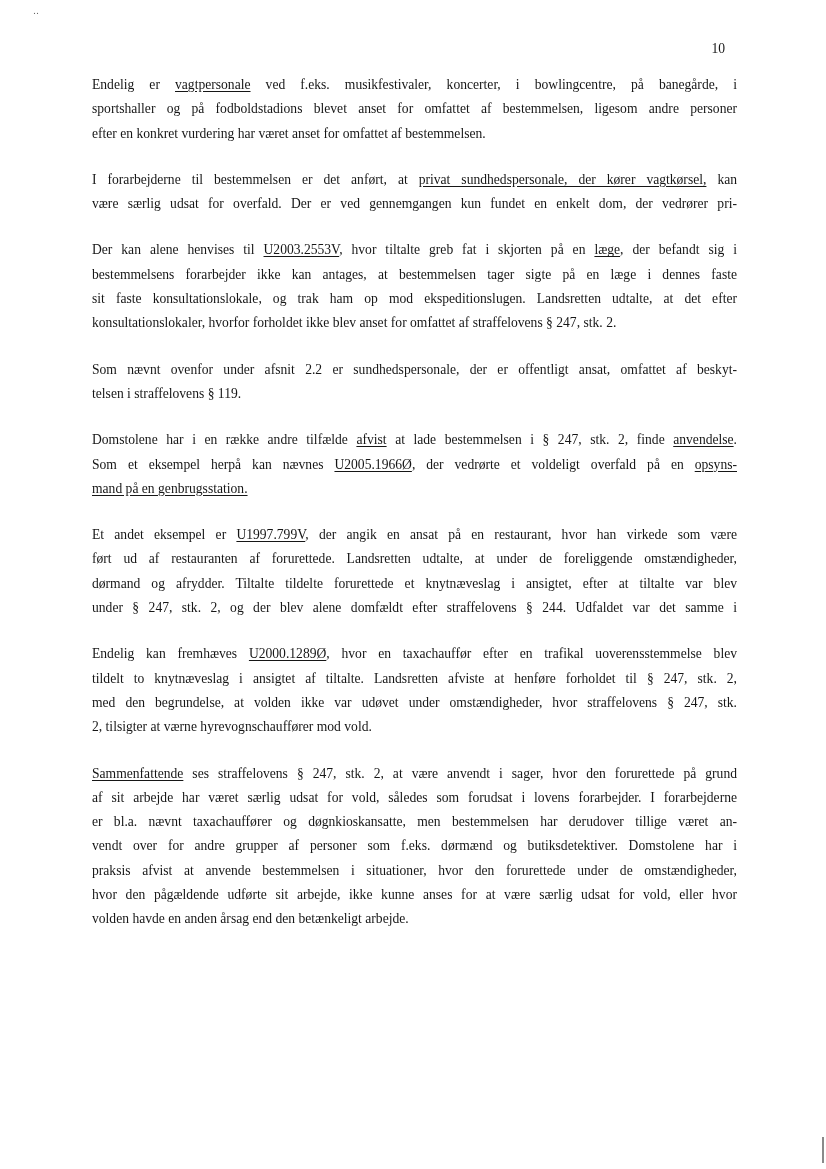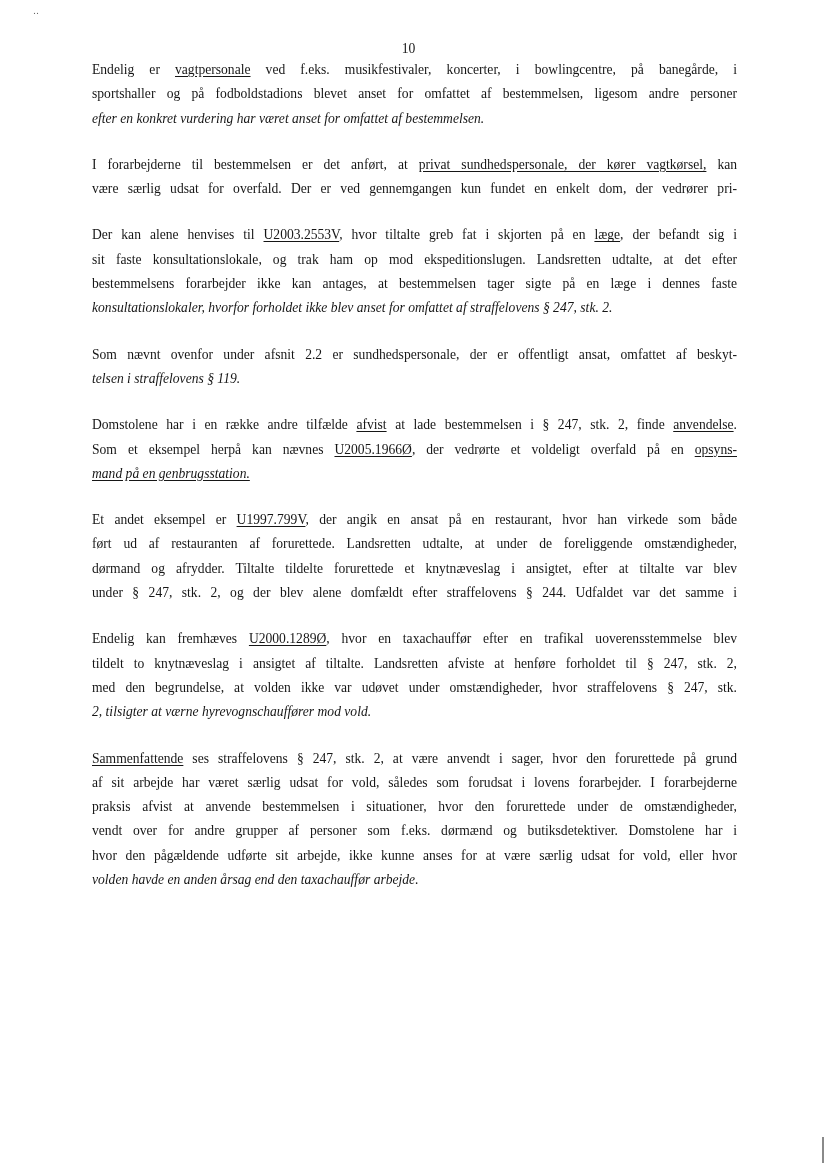--- a/index.html
+++ b/index.html
@@ -17,43 +17,42 @@
     color: #161616;
     overflow: hidden;
   }
   .page-number {
     position: absolute;
     top: 40px;
     left: 92px;
     width: 645px;
     box-sizing: border-box;
     padding-right: 12px;
-    text-align: center;
+    text-align: right;
     font-size: 13.6px;
     line-height: 18px;
   }
   .body-text {
     position: absolute;
-    top: 58px;
+    top: 73px;
     left: 92px;
     width: 645px;
     font-size: 13.6px;
     line-height: 24.3px;
   }
   .paragraph {
     margin: 0 0 22px 0;
   }
   .line {
     text-align: justify;
     text-align-last: justify;
     white-space: normal;
   }
   .line.last {
     text-align-last: left;
-    font-style: italic;
   }
   .u {
     text-decoration: underline;
     text-underline-offset: 2px;
   }
   .artifact-tl {
     position: absolute;
     left: 33px;
     top: 8px;
     color: #5a5a5a;
@@ -80,48 +79,49 @@
         <div class="line"><span>Endelig er </span><span class="u">vagtpersonale</span><span> ved f.eks. musikfestivaler, koncerter, i bowlingcentre, på banegårde, i</span></div>
         <div class="line"><span>sportshaller og på fodboldstadions blevet anset for omfattet af bestemmelsen, ligesom andre personer</span></div>
         <div class="line last"><span>efter en konkret vurdering har været anset for omfattet af bestemmelsen.</span></div>
       </div>
       <div class="paragraph">
         <div class="line"><span>I forarbejderne til bestemmelsen er det anført, at </span><span class="u">privat sundhedspersonale, der kører vagtkørsel,</span><span> kan</span></div>
         <div class="line"><span>være særlig udsat for overfald. Der er ved gennemgangen kun fundet en enkelt dom, der vedrører pri-</span></div>
       </div>
       <div class="paragraph">
         <div class="line"><span>Der kan alene henvises til </span><span class="u">U2003.2553V</span><span>, hvor tiltalte greb fat i skjorten på en </span><span class="u">læge</span><span>, der befandt sig i</span></div>
+        <div class="line"><span>bestemmelsens forarbejder ikke kan antages, at bestemmelsen tager sigte på en læge i dennes faste</span></div>
         <div class="line"><span>sit faste konsultationslokale, og trak ham op mod ekspeditionslugen. Landsretten udtalte, at det efter</span></div>
-        <div class="line"><span>bestemmelsens forarbejder ikke kan antages, at bestemmelsen tager sigte på en læge i dennes faste</span></div>
         <div class="line last"><span>konsultationslokaler, hvorfor forholdet ikke blev anset for omfattet af straffelovens § 247, stk. 2.</span></div>
       </div>
       <div class="paragraph">
         <div class="line"><span>Som nævnt ovenfor under afsnit 2.2 er sundhedspersonale, der er offentligt ansat, omfattet af beskyt-</span></div>
         <div class="line last"><span>telsen i straffelovens § 119.</span></div>
       </div>
       <div class="paragraph">
         <div class="line"><span>Domstolene har i en række andre tilfælde </span><span class="u">afvist</span><span> at lade bestemmelsen i § 247, stk. 2, finde </span><span class="u">anvendelse</span><span>.</span></div>
         <div class="line"><span>Som et eksempel herpå kan nævnes </span><span class="u">U2005.1966Ø</span><span>, der vedrørte et voldeligt overfald på en </span><span class="u">opsyns-</span></div>
         <div class="line last"><span class="u">mand på en genbrugsstation.</span></div>
       </div>
       <div class="paragraph">
-        <div class="line"><span>Et andet eksempel er </span><span class="u">U1997.799V</span><span>, der angik en ansat på en restaurant, hvor han virkede som både</span></div>
+        <div class="line"><span>Et andet eksempel er </span><span class="u">U1997.799V</span><span>, der angik en ansat på en restaurant, hvor han virkede som være</span></div>
         <div class="line"><span>ført ud af restauranten af forurettede. Landsretten udtalte, at under de foreliggende omstændigheder,</span></div>
         <div class="line"><span>dørmand og afrydder. Tiltalte tildelte forurettede et knytnæveslag i ansigtet, efter at tiltalte var blev</span></div>
         <div class="line"><span>under § 247, stk. 2, og der blev alene domfældt efter straffelovens § 244. Udfaldet var det samme i</span></div>
       </div>
       <div class="paragraph">
         <div class="line"><span>Endelig kan fremhæves </span><span class="u">U2000.1289Ø</span><span>, hvor en taxachauffør efter en trafikal uoverensstemmelse blev</span></div>
         <div class="line"><span>tildelt to knytnæveslag i ansigtet af tiltalte. Landsretten afviste at henføre forholdet til § 247, stk. 2,</span></div>
         <div class="line"><span>med den begrundelse, at volden ikke var udøvet under omstændigheder, hvor straffelovens § 247, stk.</span></div>
         <div class="line last"><span>2, tilsigter at værne hyrevognschauffører mod vold.</span></div>
       </div>
       <div class="paragraph">
         <div class="line"><span class="u">Sammenfattende</span><span> ses straffelovens § 247, stk. 2, at være anvendt i sager, hvor den forurettede på grund</span></div>
         <div class="line"><span>af sit arbejde har været særlig udsat for vold, således som forudsat i lovens forarbejder. I forarbejderne</span></div>
+        <div class="line"><span>er bl.a. nævnt taxachauffører og døgnkioskansatte, men bestemmelsen har derudover tillige været an-</span></div>
+        <div class="line"><span>vendt over for andre grupper af personer som f.eks. dørmænd og butiksdetektiver. Domstolene har i</span></div>
         <div class="line"><span>praksis afvist at anvende bestemmelsen i situationer, hvor den forurettede under de omstændigheder,</span></div>
-        <div class="line"><span>vendt over for andre grupper af personer som f.eks. dørmænd og butiksdetektiver. Domstolene har i</span></div>
         <div class="line"><span>hvor den pågældende udførte sit arbejde, ikke kunne anses for at være særlig udsat for vold, eller hvor</span></div>
-        <div class="line last"><span>volden havde en anden årsag end den taxachauffør arbejde.</span></div>
+        <div class="line last"><span>volden havde en anden årsag end den betænkeligt arbejde.</span></div>
       </div>
     </section>
   <div class="artifact-r"></div>
 </main>
 
 </body></html>

